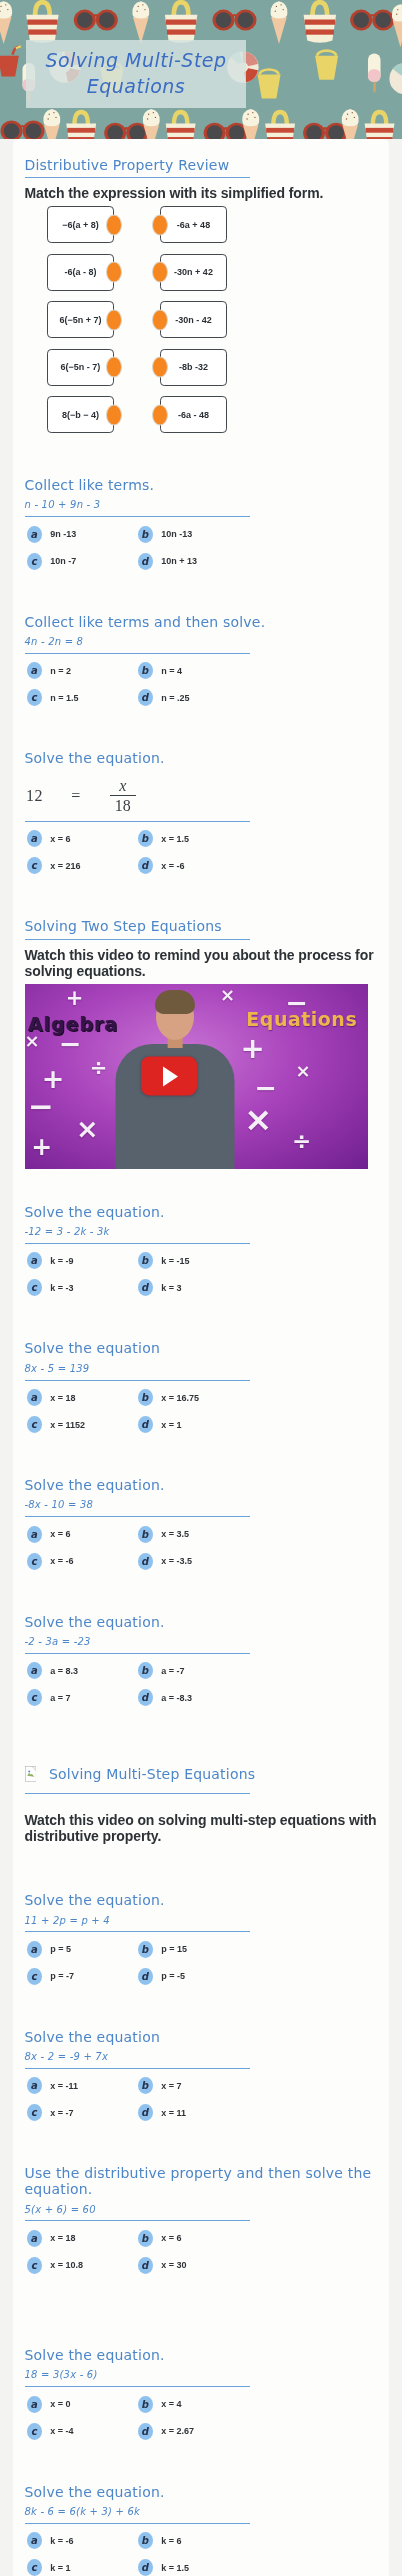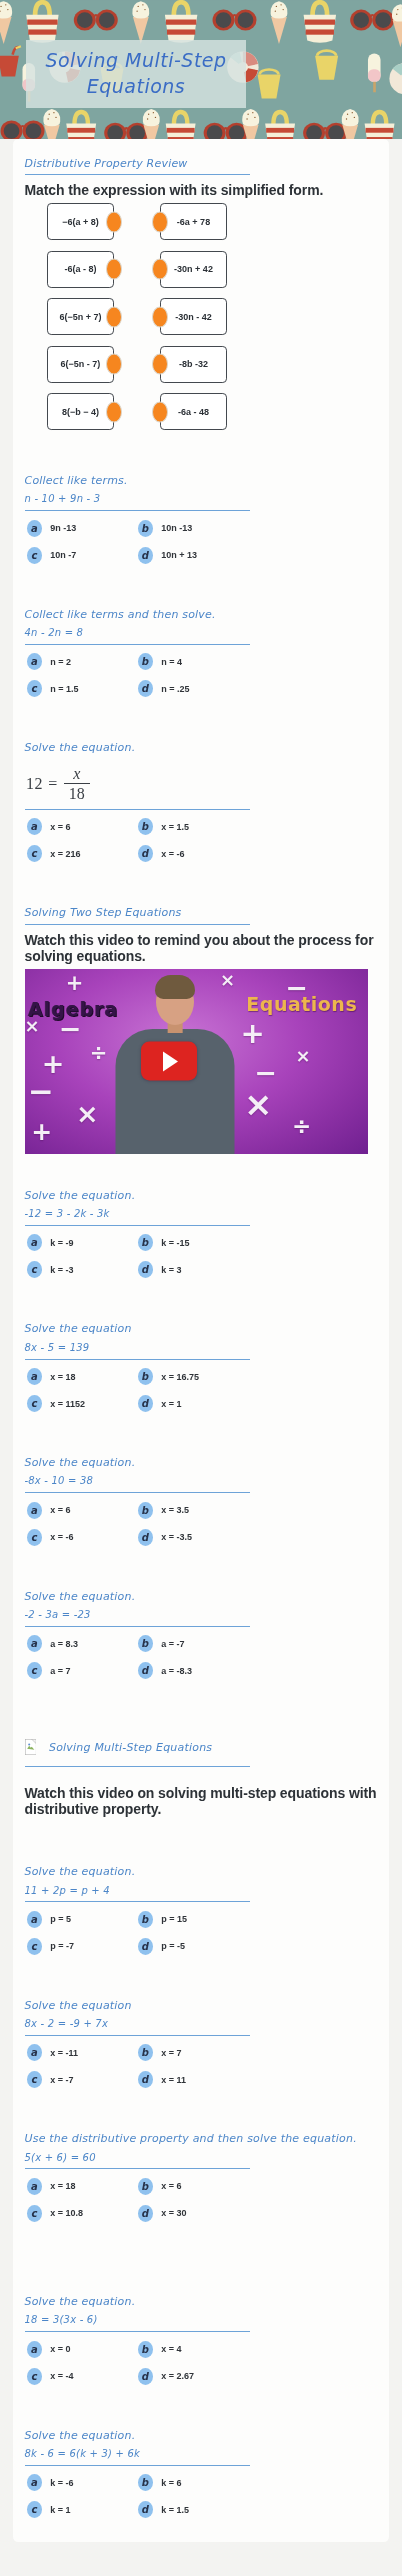--- a/index.html
+++ b/index.html
@@ -18,22 +18,22 @@
   .card{width:376px;margin:0 auto;background:#fdfdfc;border-radius:5.2px;
     box-sizing:border-box;padding:18px 11.5px 23.6px 11.5px;position:relative;top:0;}
 
   section{margin-bottom:44px;}
   section.mb-video{margin-bottom:35px;}
   section.mb-lg{margin-bottom:60px;}
   section.mb-vb{margin-bottom:48px;}
   section.mb-xl{margin-bottom:73px;}
   section.mb-end{margin-bottom:0;}
 
-  .hand-title{font-family:"DejaVu Sans",sans-serif;font-style:italic;font-weight:normal;
-    color:#4c86c8;font-size:11px;margin:0;letter-spacing:0.2px;}
+  .hand-title{font-family:"DejaVu Sans",sans-serif;font-weight:normal;
+    color:#4c86c8;font-size:14px;margin:0;letter-spacing:0.2px;}
   .hand-eq{font-family:"DejaVu Sans",sans-serif;font-style:italic;color:#4c86c8;
     font-size:10px;margin-top:6.3px;letter-spacing:0.2px;}
   .rule{height:0.5px;background:#6da3d8;width:225px;margin:5.8px 0 9px 0;}
   .match .rule{margin:4.2px 0 7.3px 0;}
   .video-sec .rule{margin:4.7px 0 7.3px 0;}
   .video-broken .rule{margin:10.5px 0 19px 0;}
   .prompt{font-size:14px;font-weight:bold;color:#2d3237;margin:0 0 5.2px 0;letter-spacing:-0.1px;}
 
   
   .options{display:grid;grid-template-columns:111px auto;row-gap:10px;margin-left:2.1px;margin-top:9px;}
@@ -50,21 +50,21 @@
     background:#fff;display:flex;align-items:center;justify-content:center;
     font-size:9px;font-weight:bold;color:#2b3036;box-sizing:border-box;}
   .match-box.right-box{margin-left:46px;}
   .dot{position:absolute;width:15.7px;height:21px;border-radius:50%;background:#f6861f;
     border:1px solid #ddd5c8;box-sizing:border-box;top:50%;transform:translateY(-50%);cursor:pointer;}
   .dot.dot-right{right:-9px;}
   .dot.dot-left{left:-9px;}
 
   
   .fraction-eq{font-family:"Liberation Serif",serif;font-size:16px;color:#3a3f45;
-    display:flex;align-items:center;margin:10.5px 0 5.2px 1.6px;}
+    display:flex;align-items:center;margin:10.5px 0 5.2px 1.6px;gap:23px;}
   .frac{display:inline-flex;flex-direction:column;align-items:center;margin-left:6.3px;}
   .frac .num{font-style:italic;padding:0 5.2px;}
   .frac .den{border-top:1px solid #3a3f45;padding:1px 5.2px 0 5.2px;}
   .fraction-eq .lhs{letter-spacing:0.5px;}
   .fraction-eq .eq-sign{margin-left:5.2px;}
 
   
   .video-frame{position:relative;width:343px;height:185px;margin-top:4.2px;overflow:hidden;cursor:pointer;
     background:radial-gradient(ellipse at 45% 38%,#c873d4 0%,#a843bb 45%,#8a2fa3 75%,#6f2090 100%);}
   .sym{position:absolute;color:#f4eef6;font-family:"DejaVu Sans",sans-serif;font-weight:bold;
@@ -193,21 +193,21 @@
           <h2 class="hand-title">Distributive Property Review</h2>
           <div class="rule"></div>
           <p class="prompt">Match the expression with its simplified form.</p>
           <div class="match-row">
             <div class="match-box left-box">
               <span>−6(a + 8)</span>
               <span class="dot dot-right"></span>
             </div>
             <div class="match-box right-box">
               <span class="dot dot-left"></span>
-              <span>-6a + 78</span>
+              <span>-6a + 48</span>
             </div>
           </div>
           <div class="match-row">
             <div class="match-box left-box">
               <span>-6(a - 8)</span>
               <span class="dot dot-right"></span>
             </div>
             <div class="match-box right-box">
               <span class="dot dot-left"></span>
               <span>-30n + 42</span>

